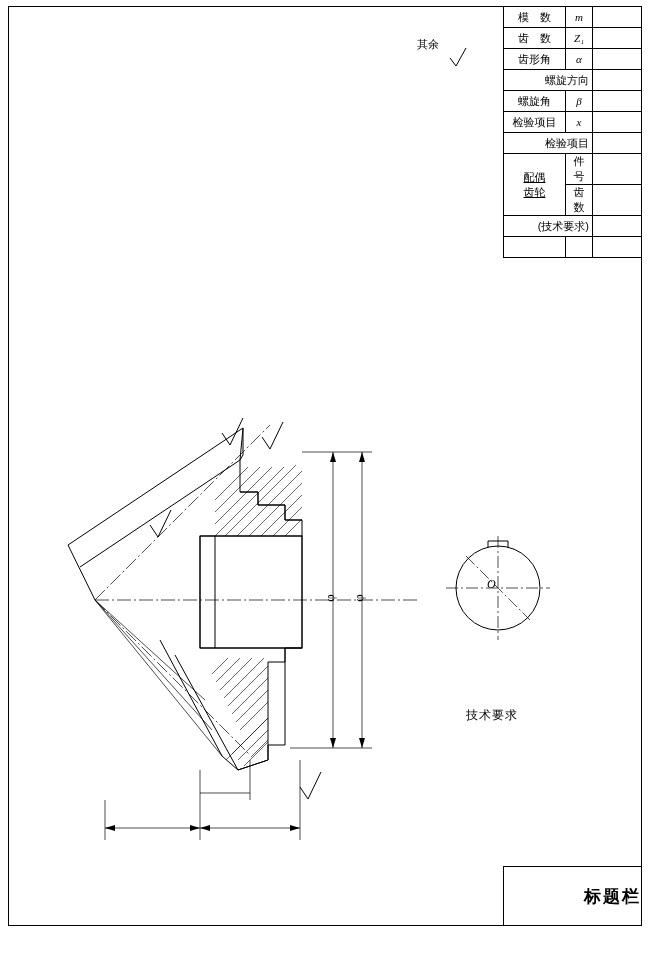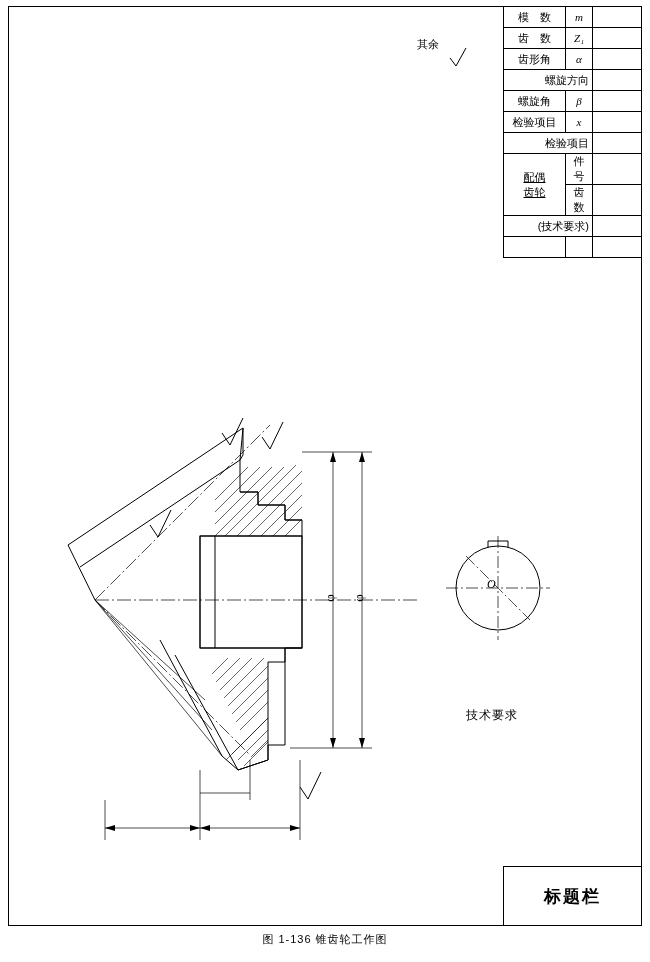--- a/index.html
+++ b/index.html
@@ -72,21 +72,21 @@
   #title-block {
     position: absolute;
     left: 503px;
     top: 866px;
     width: 139px;
     height: 60px;
     border: 1.5px solid #000;
     box-sizing: border-box;
     display: flex;
     align-items: center;
-    justify-content: center;
+    justify-content: flex-end;
     font-size: 17px;
     font-weight: bold;
     letter-spacing: 2px;
   }
   
   .lbl {
     position: absolute;
     font-size: 11px;
     white-space: nowrap;
   }
@@ -305,15 +305,14 @@
   <div class="lbl" id="surface-note">其余</div>
   <div class="lbl" id="tech-req">技术要求</div>
   <div class="lbl" id="o-label">O</div>
   <div class="phi" id="phi1">φ</div>
   <div class="phi" id="phi2">φ</div>
 
   <div id="title-block">
     <span>标题栏</span>
   </div>
 
-  <div id="caption">图 1-136   锥齿轮工作图</div>
 
 </div>
 
 </body></html>

